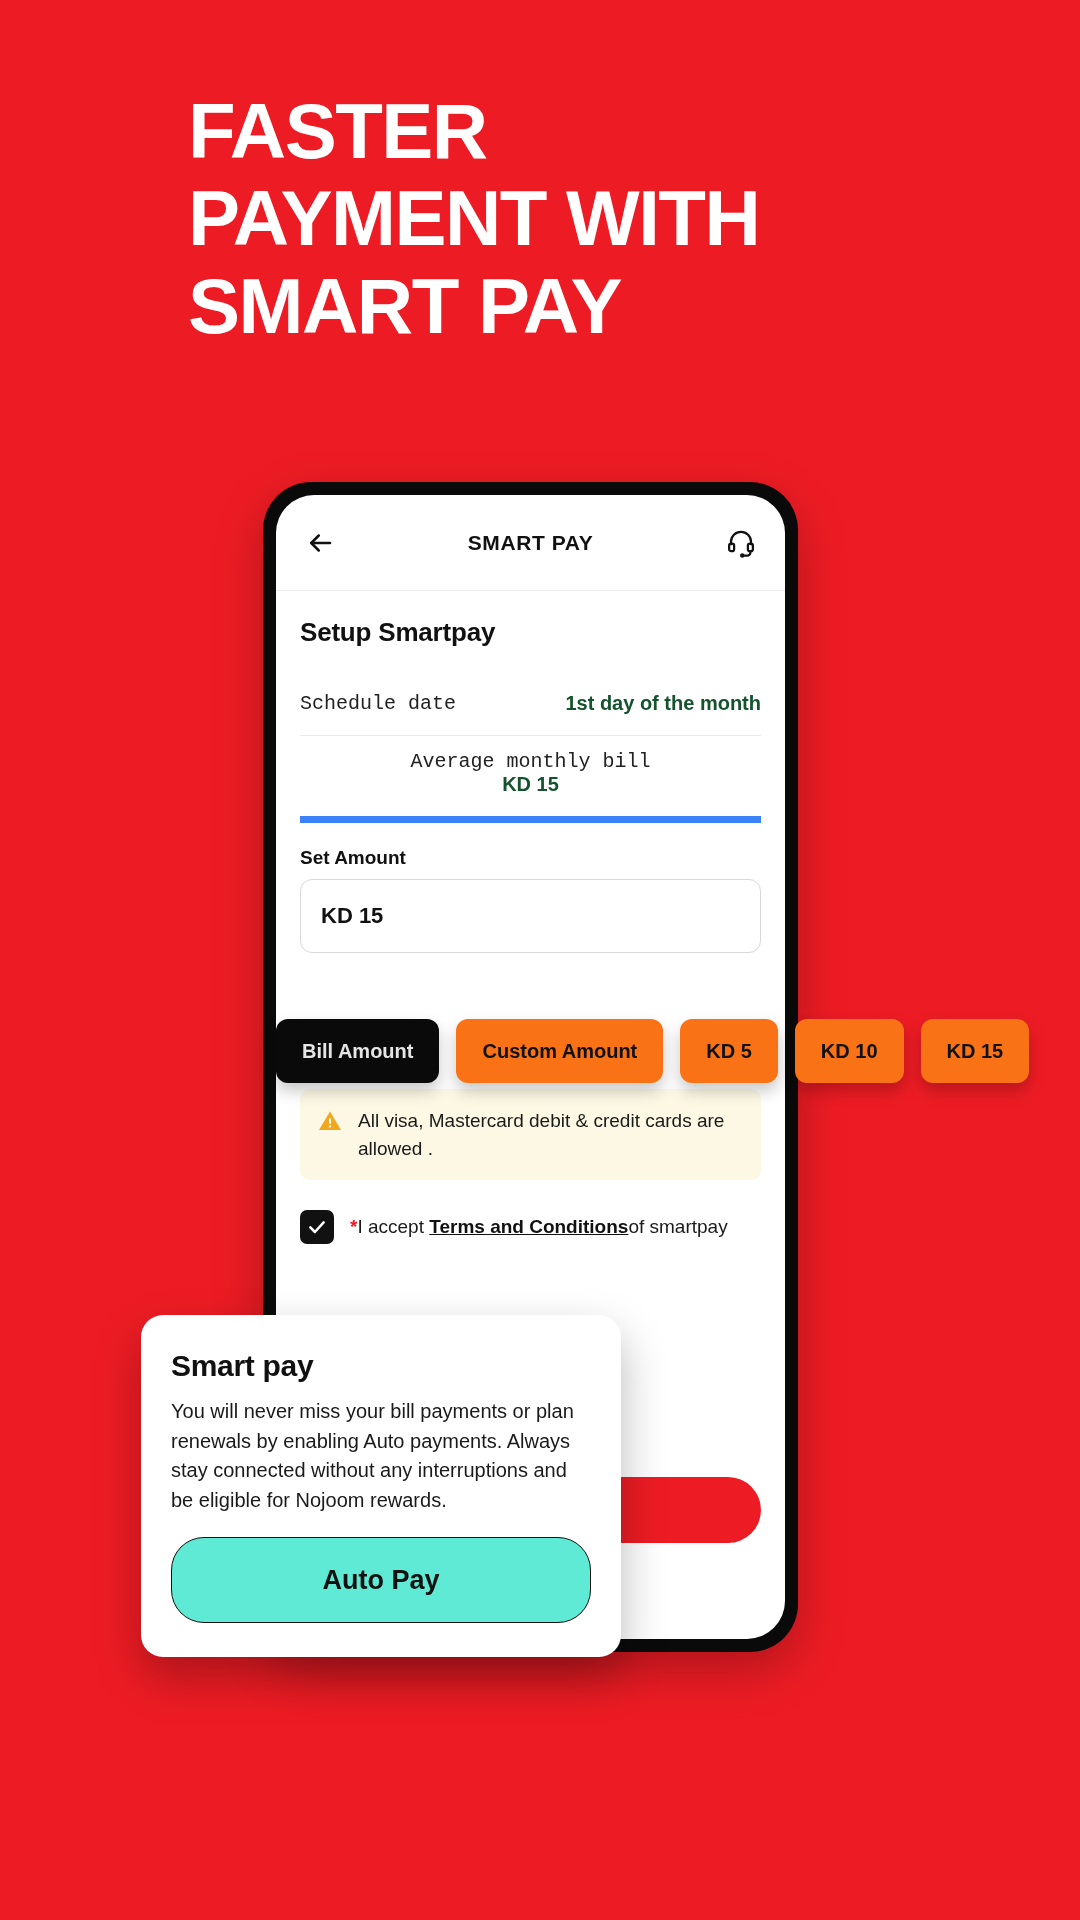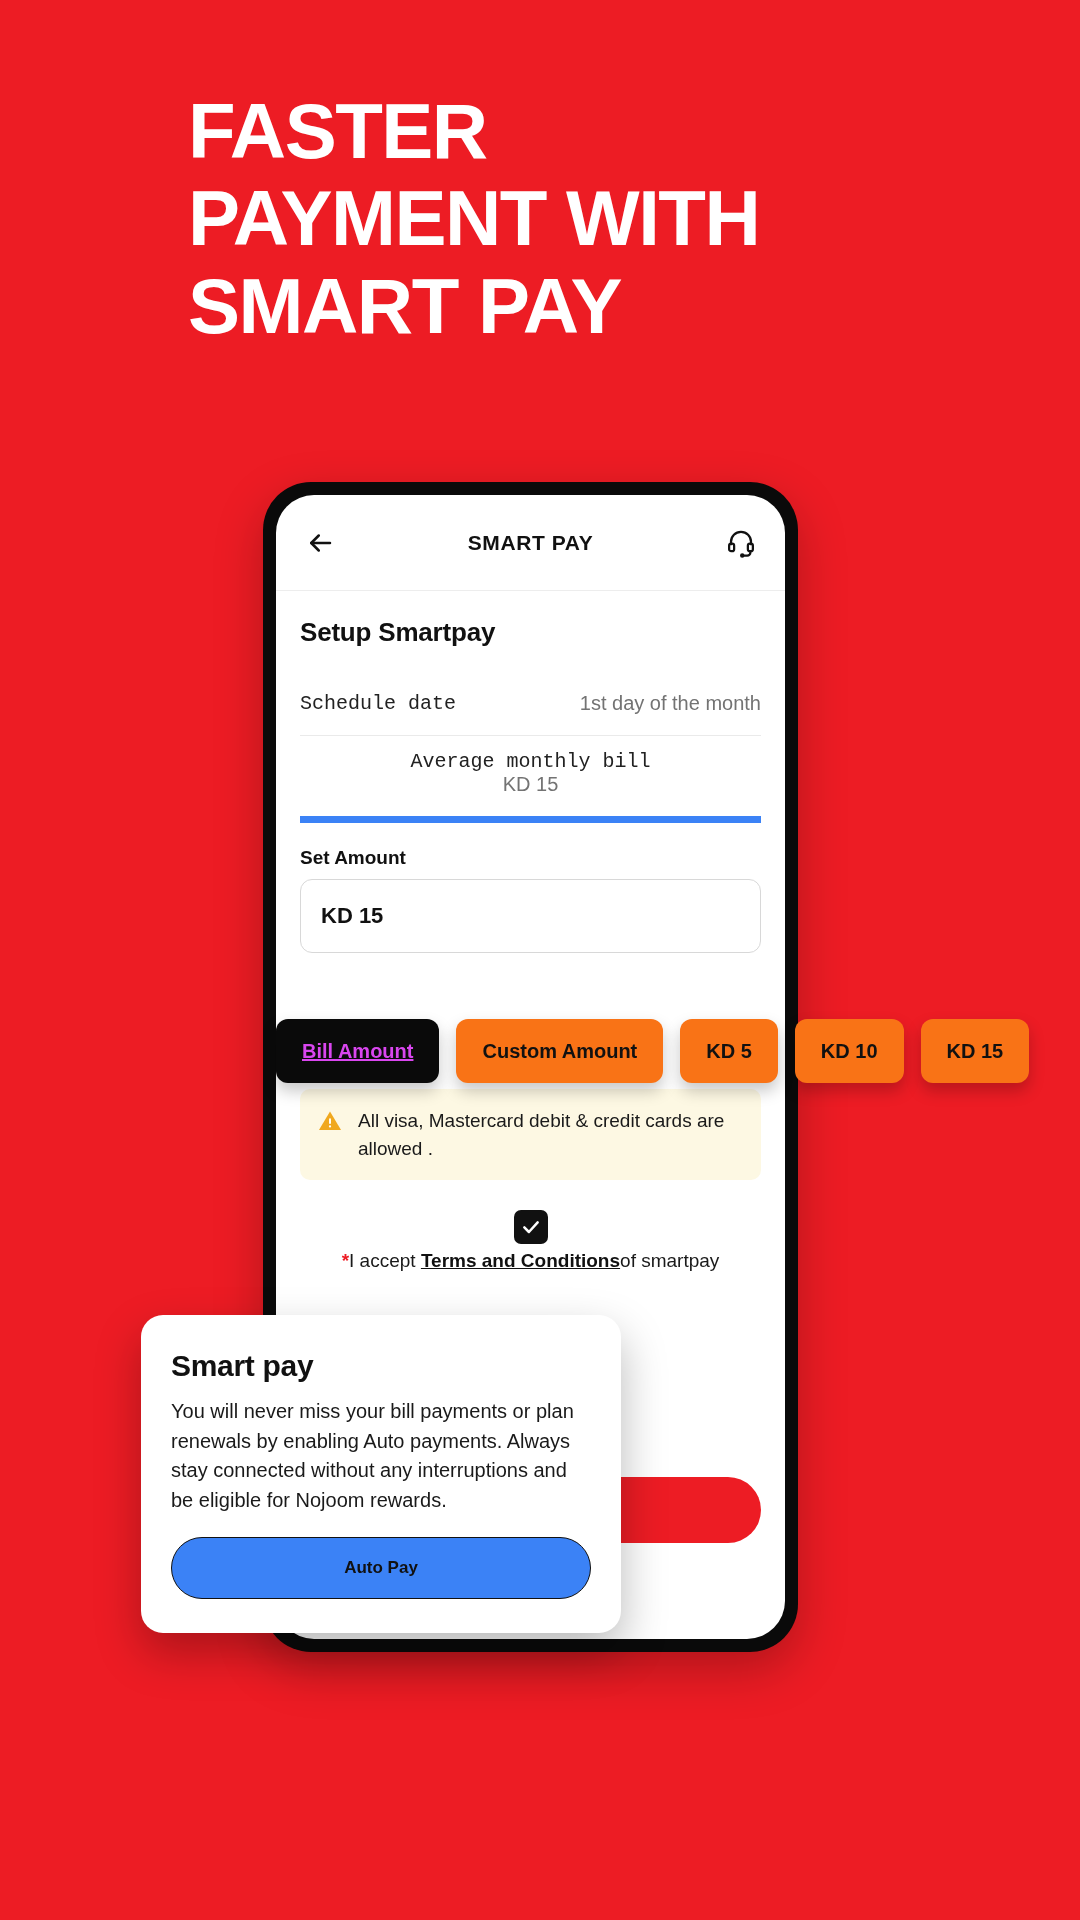--- a/index.html
+++ b/index.html
@@ -101,21 +101,21 @@
 
   .kv-row {
     display: flex;
     align-items: center;
     justify-content: space-between;
     padding: 14px 0 20px 0;
     border-bottom: 1px solid #EAEAEA;
   }
   .kv-row.last { border-bottom: 7px solid #3b82f6; flex-direction: column; }
   .kv-label { font-size: 20px; color: #222222; font-family: Liberation Mono, monospace; }
-  .kv-value { font-size: 20px; font-weight: normal; color: #737373; }
+  .kv-value { font-size: 20px; font-weight: bold; color: #14532d; }
 
   .field-label {
     font-size: 19px;
     font-weight: bold;
     color: #111111;
     margin: 24px 0 10px 0;
   }
 
   .amount-input {
     height: 74px;
@@ -150,22 +150,21 @@
     font-weight: bold;
     display: flex;
     align-items: center;
     justify-content: center;
     white-space: nowrap;
     box-shadow: 0 8px 16px rgba(0,0,0,0.22);
     cursor: pointer;
   }
   .chip.active {
     background: #0A0A0A;
-    color: #d946ef;
-    text-decoration: underline;
+    color: #e5e5e5;
   }
 
   
   .warn-wrap { margin-top: 136px; }
   .warn-banner {
     background: #FDF8E3;
     border-radius: 10px;
     padding: 18px 18px 18px 16px;
     display: flex;
     align-items: flex-start;
@@ -174,23 +173,22 @@
   .warn-text {
     font-size: 19px;
     line-height: 1.45;
     color: #1A1A1A;
   }
 
   
   .terms-row {
     display: flex;
     align-items: center;
-    gap: 6px;
+    gap: 16px;
     margin-top: 30px;
-    flex-direction: column;
   }
   .checkbox {
     width: 34px; height: 34px;
     border-radius: 7px;
     background: #111111;
     display: flex; align-items: center; justify-content: center;
     flex: 0 0 auto;
     cursor: pointer;
   }
   .terms-text { font-size: 19px; color: #1A1A1A; white-space: nowrap; }
@@ -258,28 +256,28 @@
     font-size: 22px;
     color: #111111;
   }
   .feature-icon {
     width: 28px; height: 28px;
     display: flex; align-items: center; justify-content: center;
     flex: 0 0 auto;
   }
   .autopay-btn {
     margin-top: 22px;
-    height: 62px;
+    height: 86px;
     border: 1.5px solid #111111;
     border-radius: 33px;
-    background: #3b82f6;
+    background: #5eead4;
     display: flex;
     align-items: center;
     justify-content: center;
-    font-size: 17px;
+    font-size: 27px;
     font-weight: bold;
     color: #111111;
     cursor: pointer;
   }
 </style>
 </head>
 <body>
 
 <div class="hero">
   <div class="hero-line">FASTER</div>

